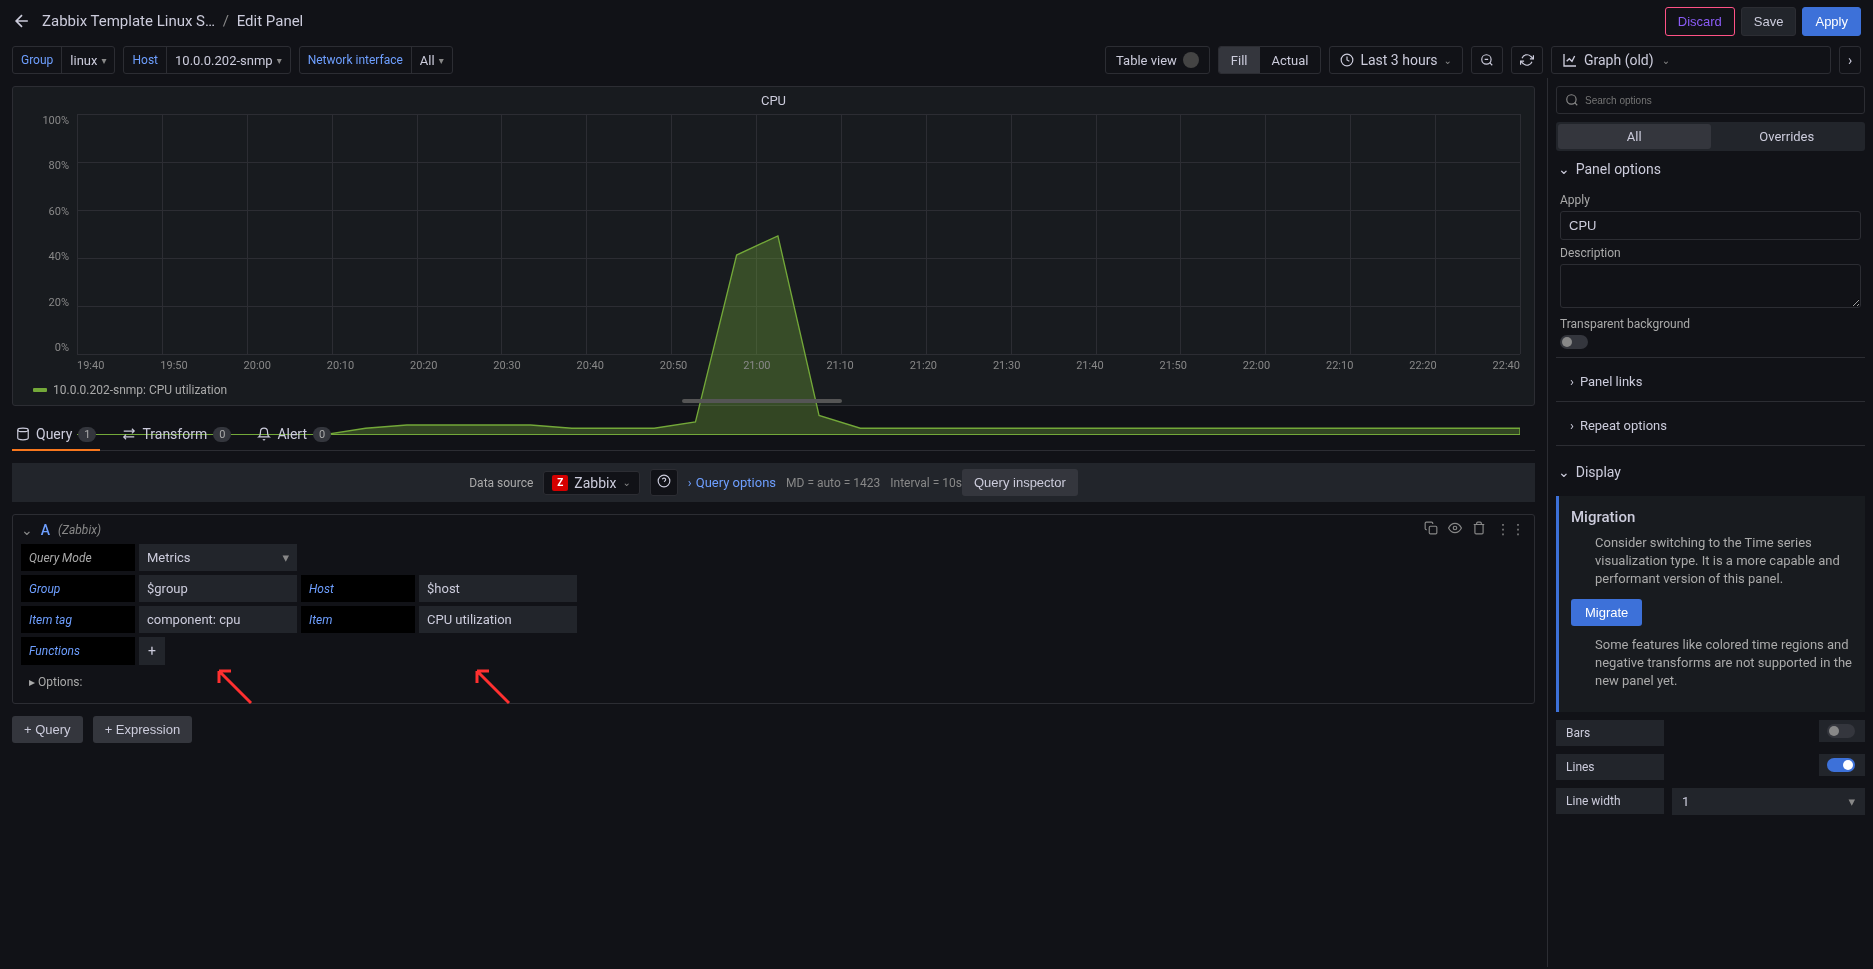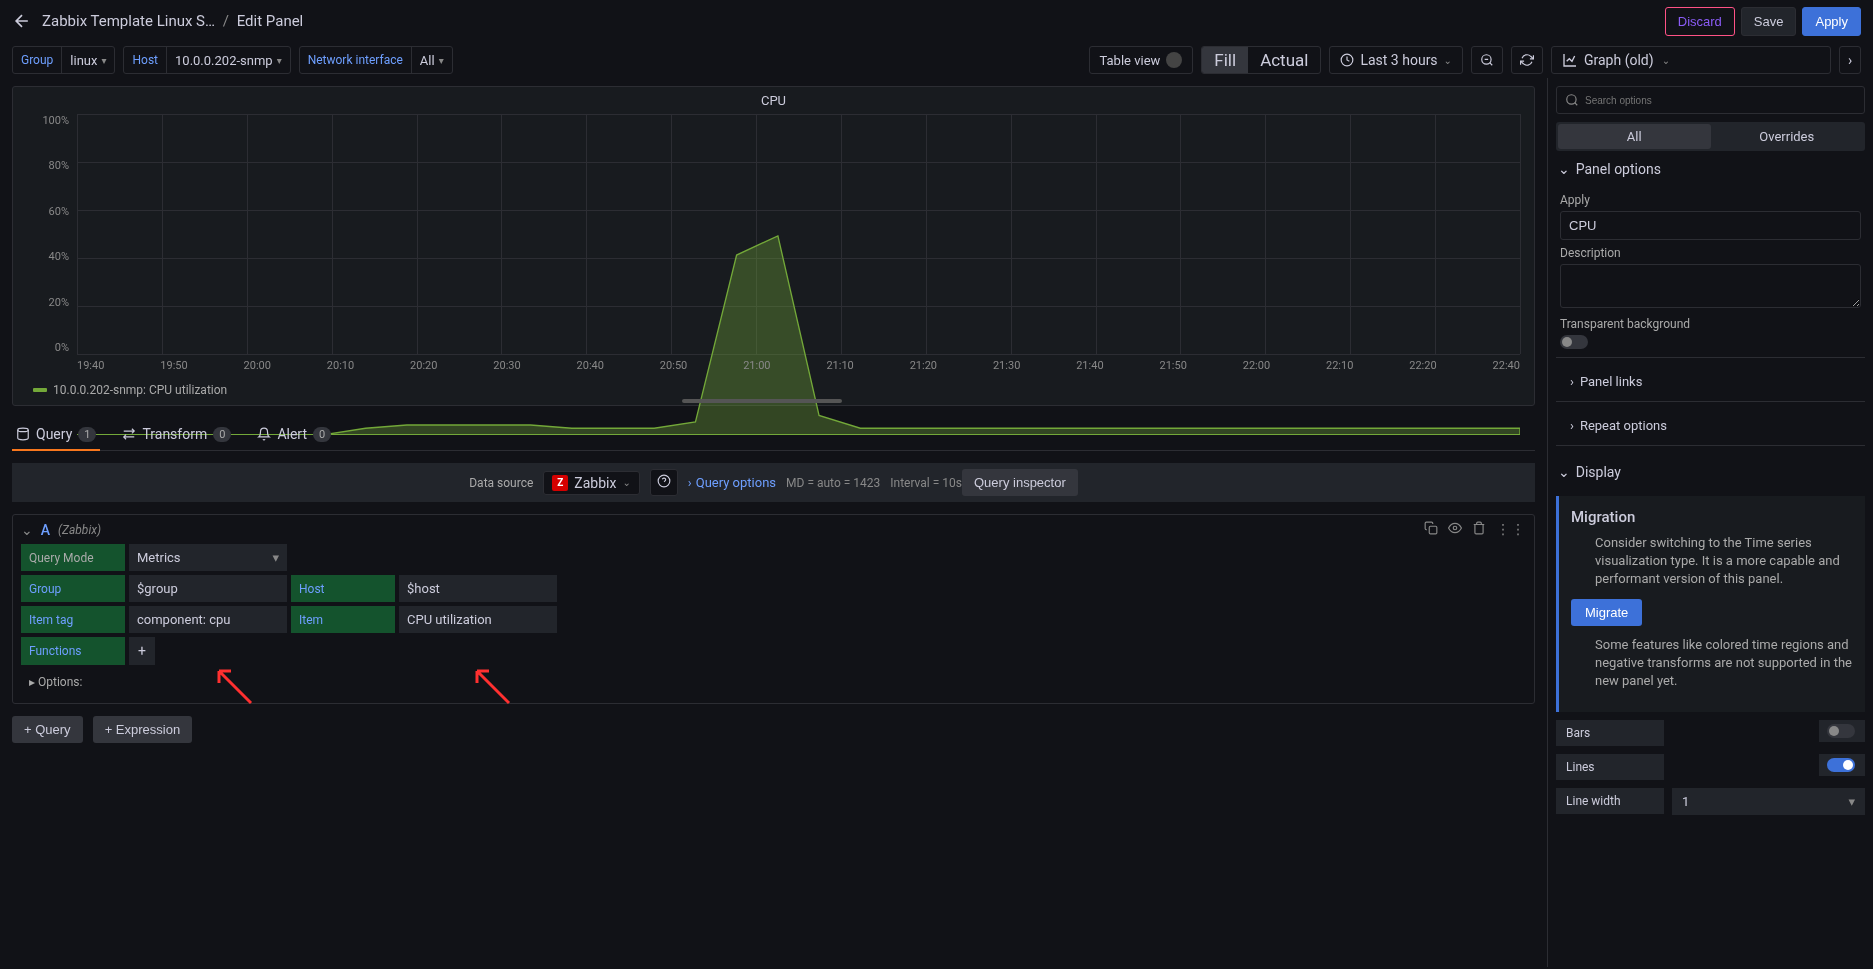--- a/index.html
+++ b/index.html
@@ -88,21 +88,21 @@
 }
 .fill-actual {
   display: flex;
   border: 1px solid #2c2d33;
   border-radius: 3px;
   overflow: hidden;
   height: 28px;
 }
 .fill-actual span {
   padding: 4px 12px;
-  font-size: 17px;
+  font-size: 13px;
   display: flex;
   align-items: center;
 }
 .fill-actual .active { background: #34363d; }
 .time-picker, .icon-btn {
   display: flex;
   align-items: center;
   gap: 6px;
   padding: 4px 10px;
   border: 1px solid #2c2d33;
@@ -338,27 +338,28 @@
 .query-header-left { display: flex; align-items: center; gap: 8px; }
 .query-letter { color: #6e9fff; font-weight: 500; }
 .query-source { color: #888; font-style: italic; font-size: 12px; }
 .query-header-right { display: flex; gap: 10px; color: #888; }
 .query-header-right span { cursor: pointer; }
 .query-table {
   padding: 0 8px 8px;
 }
 .q-row { display: flex; gap: 4px; margin-bottom: 4px; }
 .q-label {
-  width: 104px;
-  background: #14532d;
+  width: 114px;
+  background: #000000;
   font-size: 12px;
   color: #6e9fff;
   padding: 6px 8px;
   display: flex;
   align-items: center;
+  font-style: italic;
 }
 .q-label.gray { color: #aaa; }
 .q-val {
   background: #22252b;
   padding: 6px 8px;
   font-size: 13px;
   min-width: 158px;
   display: flex;
   align-items: center;
   justify-content: space-between;

